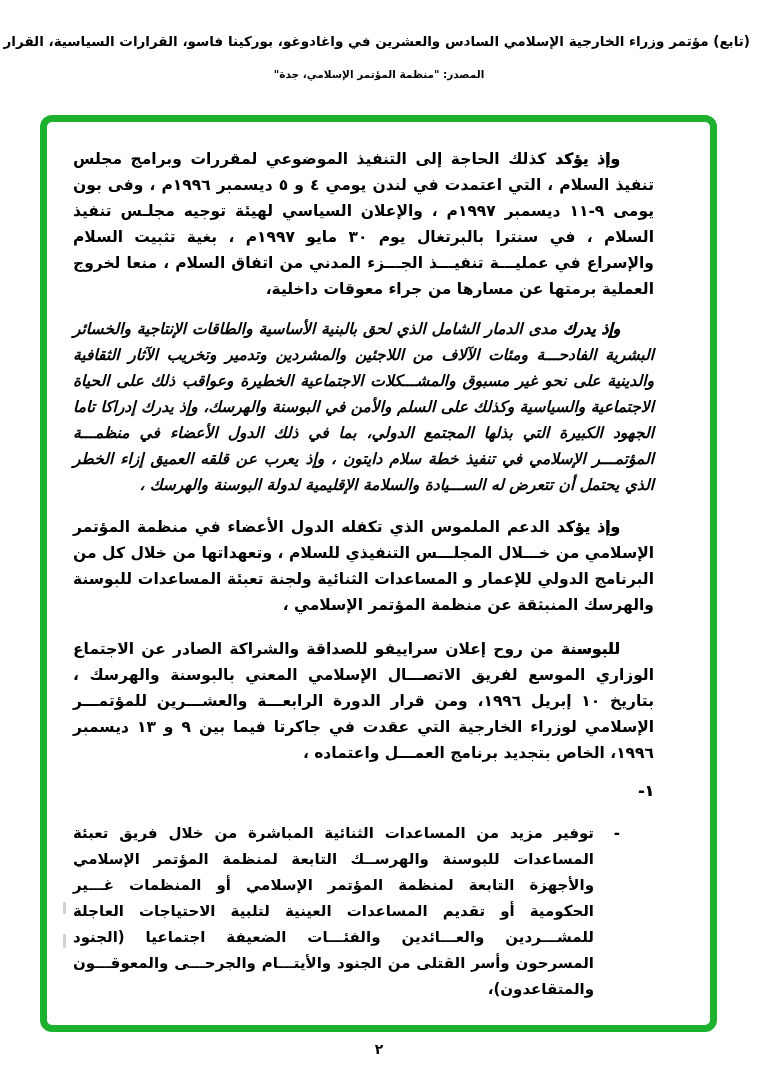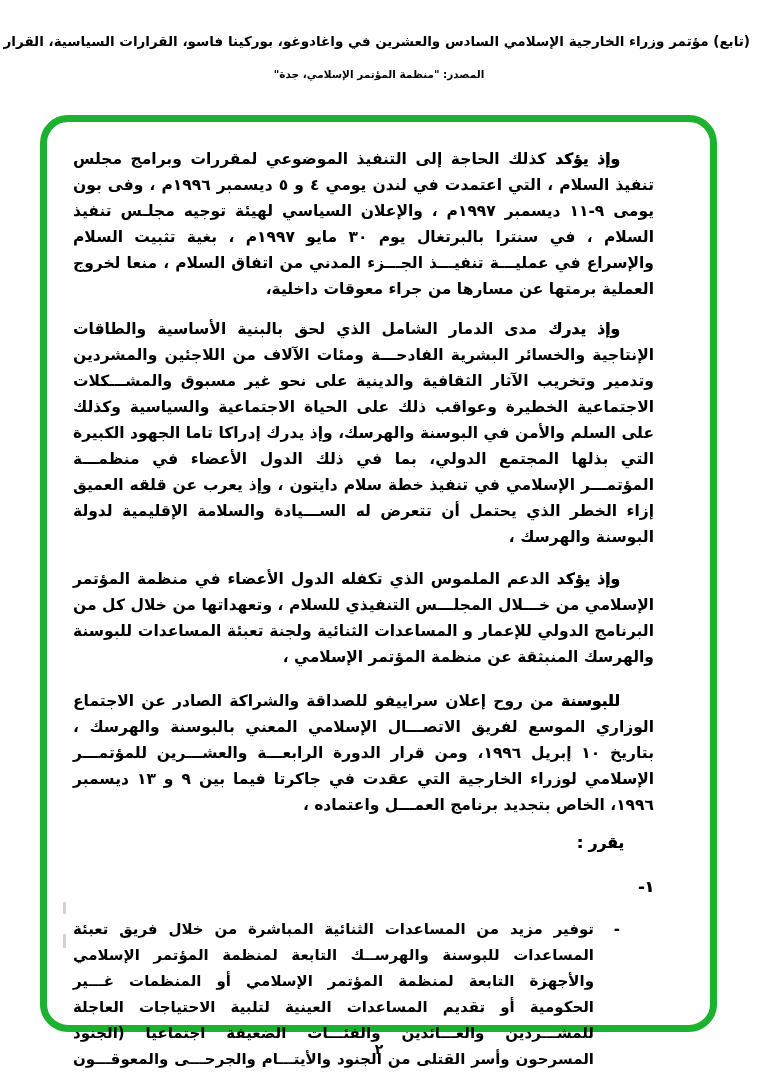--- a/index.html
+++ b/index.html
@@ -29,40 +29,40 @@
     font-size: 10.5px;
     font-weight: bold;
   }
 
   .frame {
     position: absolute;
     left: 40px; top: 115px;
     width: 677px; height: 917px;
     box-sizing: border-box;
     border: 7px solid #1cb12e;
-    border-radius: 28px;
+    border-radius: 12px;
     background: #ffffff;
   }
   .content {
     box-sizing: border-box;
     width: 100%; height: 100%;
     padding: 24px 56px 0 26px;
     direction: rtl;
   }
 
   .para {
     margin: 0 0 14px 0;
     font-size: 15.5px;
     font-weight: bold;
     line-height: 26px;
     text-align: justify;
     text-align-last: right;
     text-indent: 34px;
   }
-  .para.p2 { margin-bottom: 16px; }
+  .para.p2 { margin-bottom: 16px; font-style: italic; }
   .para.p3 { margin-bottom: 18px; }
   .para.p4 { margin-bottom: 12px; }
   .lead { text-shadow: 0.45px 0 currentColor; }
 
   .decision {
     margin: 0 30px 18px 0;
     font-size: 15.5px;
     font-weight: bold;
     line-height: 26px;
     text-shadow: 0.4px 0 currentColor;
@@ -119,21 +119,20 @@
   <div class="content">
 
     <p class="para p1"><span class="lead">وإذ يؤكد</span> <span>كذلك الحاجة إلى التنفيذ الموضوعي لمقررات وبرامج مجلس تنفيذ السلام ، التي اعتمدت في لندن يومي ٤ و ٥ ديسمبر ١٩٩٦م ، وفى بون يومى ٩-١١ ديسمبر ١٩٩٧م ، والإعلان السياسي لهيئة توجيه مجلـس تنفيذ السلام ، في سنترا بالبرتغال يوم ٣٠ مايو ١٩٩٧م ، بغية تثبيت السلام والإسراع في عمليـــة تنفيـــذ الجـــزء المدني من اتفاق السلام ، منعا لخروج العملية برمتها عن مسارها من جراء معوقات داخلية،</span></p>
 
     <p class="para p2"><span class="lead">وإذ يدرك</span> <span>مدى الدمار الشامل الذي لحق بالبنية الأساسية والطاقات الإنتاجية والخسائر البشرية الفادحـــة ومئات الآلاف من اللاجئين والمشردين وتدمير وتخريب الآثار الثقافية والدينية على نحو غير مسبوق والمشـــكلات الاجتماعية الخطيرة وعواقب ذلك على الحياة الاجتماعية والسياسية وكذلك على السلم والأمن في البوسنة والهرسك، وإذ يدرك  إدراكا تاما الجهود الكبيرة التي بذلها المجتمع الدولي، بما في ذلك الدول الأعضاء في منظمـــة المؤتمـــر الإسلامي في تنفيذ خطة سلام دايتون ، وإذ يعرب عن قلقه العميق إزاء الخطر الذي يحتمل أن تتعرض له الســـيادة والسلامة الإقليمية لدولة البوسنة والهرسك ،</span></p>
 
     <p class="para p3"><span class="lead">وإذ يؤكد</span> <span>الدعم الملموس الذي تكفله  الدول الأعضاء في منظمة المؤتمر الإسلامي  من خـــلال المجلـــس التنفيذي للسلام ، وتعهداتها من خلال كل من البرنامج الدولي للإعمار و المساعدات الثنائية ولجنة تعبئة المساعدات للبوسنة والهرسك المنبثقة عن منظمة المؤتمر الإسلامي ،</span></p>
 
     <p class="para p4"><span class="lead">للبوسنة</span> <span>من روح إعلان سراييفو للصداقة والشراكة الصادر عن الاجتماع الوزاري الموسع لفريق الاتصـــال الإسلامي المعني بالبوسنة والهرسك ، بتاريخ ١٠ إبريل ١٩٩٦، ومن قرار الدورة الرابعـــة والعشـــرين للمؤتمـــر الإسلامي لوزراء الخارجية التي عقدت في جاكرتا فيما بين ٩ و ١٣ ديسمبر ١٩٩٦، الخاص بتجديد برنامج العمـــل واعتماده ،</span></p>
 
-    <p class="decision">يقرر :</p>
 
     <div class="heading">
       <span>١-</span>
     </div>
 
     <div class="bullet">
       <span class="dash">-</span>
       <span class="btext">توفير مزيد من المساعدات الثنائية المباشرة من خلال فريق تعبئة المساعدات للبوسنة والهرســك التابعة لمنظمة المؤتمر الإسلامي والأجهزة التابعة لمنظمة المؤتمر الإسلامي أو المنظمات غـــير الحكومية أو تقديم المساعدات العينية لتلبية الاحتياجات العاجلة للمشـــردين والعـــائدين والفئـــات الضعيفة اجتماعيا (الجنود المسرحون وأسر القتلى من الجنود والأيتـــام والجرحـــى والمعوقـــون والمتقاعدون)،</span>
     </div>
 

